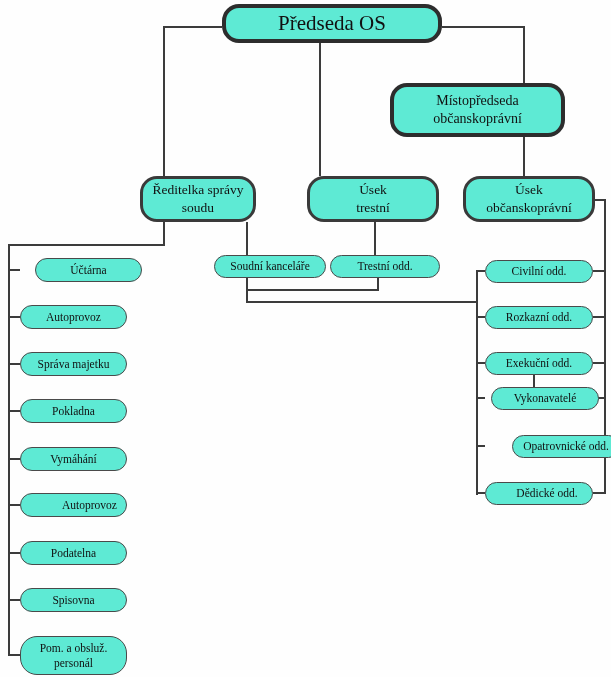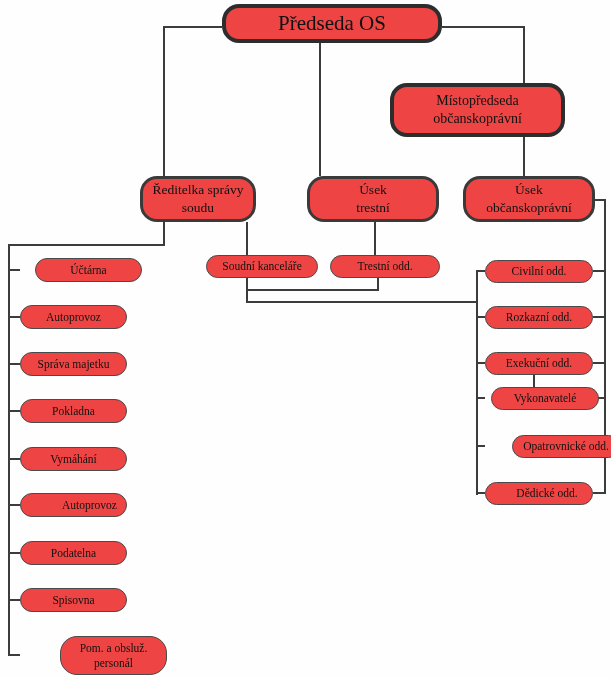--- a/index.html
+++ b/index.html
@@ -8,21 +8,21 @@
     width: 611px;
     height: 677px;
     background: #fefefe;
     font-family: "Liberation Serif", "DejaVu Serif", serif;
     color: #111111;
     overflow: hidden;
   }
   .node {
     position: absolute;
     box-sizing: border-box;
-    background: #ef4444;
+    background: #5eead4;
     display: flex;
     align-items: center;
     justify-content: center;
     text-align: center;
     white-space: pre-line;
     line-height: 1.3;
     border-radius: 17px;
   }
   .border-heavy  { border: 4px solid #2d2d2d; }
   .border-medium { border: 3px solid #3a3a3a; }
@@ -31,27 +31,27 @@
   .line { position: absolute; background: #3c3c3c; }
   .h { height: 2px; }
   .v { width: 2px; }
 
   
   .n-predseda        { left:222px; top:4px;   width:220px; height:39px; font-size:21px; }
   .n-mistopredseda   { left:390px; top:83px;  width:175px; height:54px; font-size:14px; }
   .n-reditelka       { left:140px; top:176px; width:116px; height:46px; font-size:13.5px; }
   .n-usek-trestni    { left:307px; top:176px; width:132px; height:46px; font-size:13.5px; }
   .n-usek-obcansko   { left:463px; top:176px; width:132px; height:46px; font-size:13.5px; }
-  .n-soudni          { left:206px; top:255px; width:112px; height:23px; font-size:11.5px; }
+  .n-soudni          { left:214px; top:255px; width:112px; height:23px; font-size:11.5px; }
   .n-trestni-odd     { left:330px; top:255px; width:110px; height:23px; font-size:11.5px; }
 
   .leftbox  { left:20px;  width:107px; height:24px; font-size:11.5px; }
   .n-l0 { top:258px;margin-left:15px; } .n-l1 { top:305px; } .n-l2 { top:352px; }
   .n-l3 { top:399px; } .n-l4 { top:447px; } .n-l5 { top:493px;padding-left:32px; }
-  .n-l6 { top:541px; } .n-l7 { top:588px; } .n-l8 { top:636px; height:39px;margin-left:40px; }
+  .n-l6 { top:541px; } .n-l7 { top:588px; } .n-l8 { top:636px; height:39px; }
 
   .rightbox { left:485px; width:108px; height:23px; font-size:11.5px; }
   .n-r0 { top:260px; } .n-r1 { top:306px; } .n-r2 { top:352px; }
   .n-r3 { top:387px;margin-left:6px; } .n-r4 { top:435px;margin-left:27px; } .n-r5 { top:482px;padding-left:16px; }
 </style>
 </head>
 <body>
 
 <div class="canvas">
 

